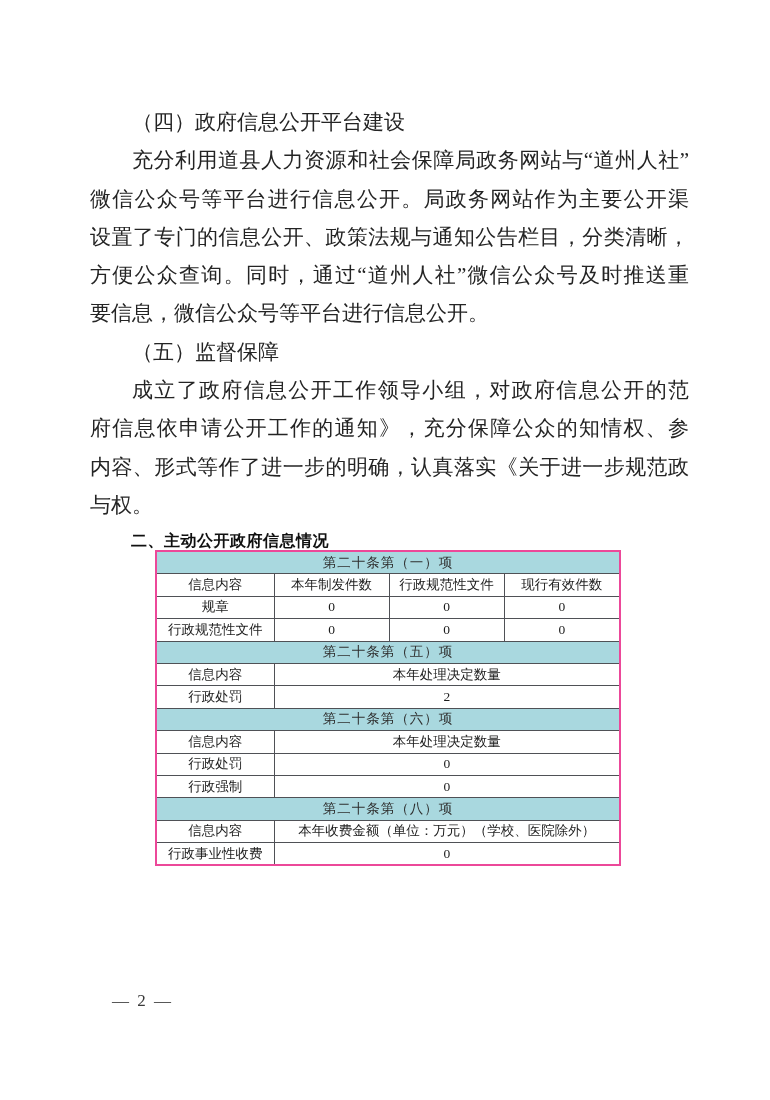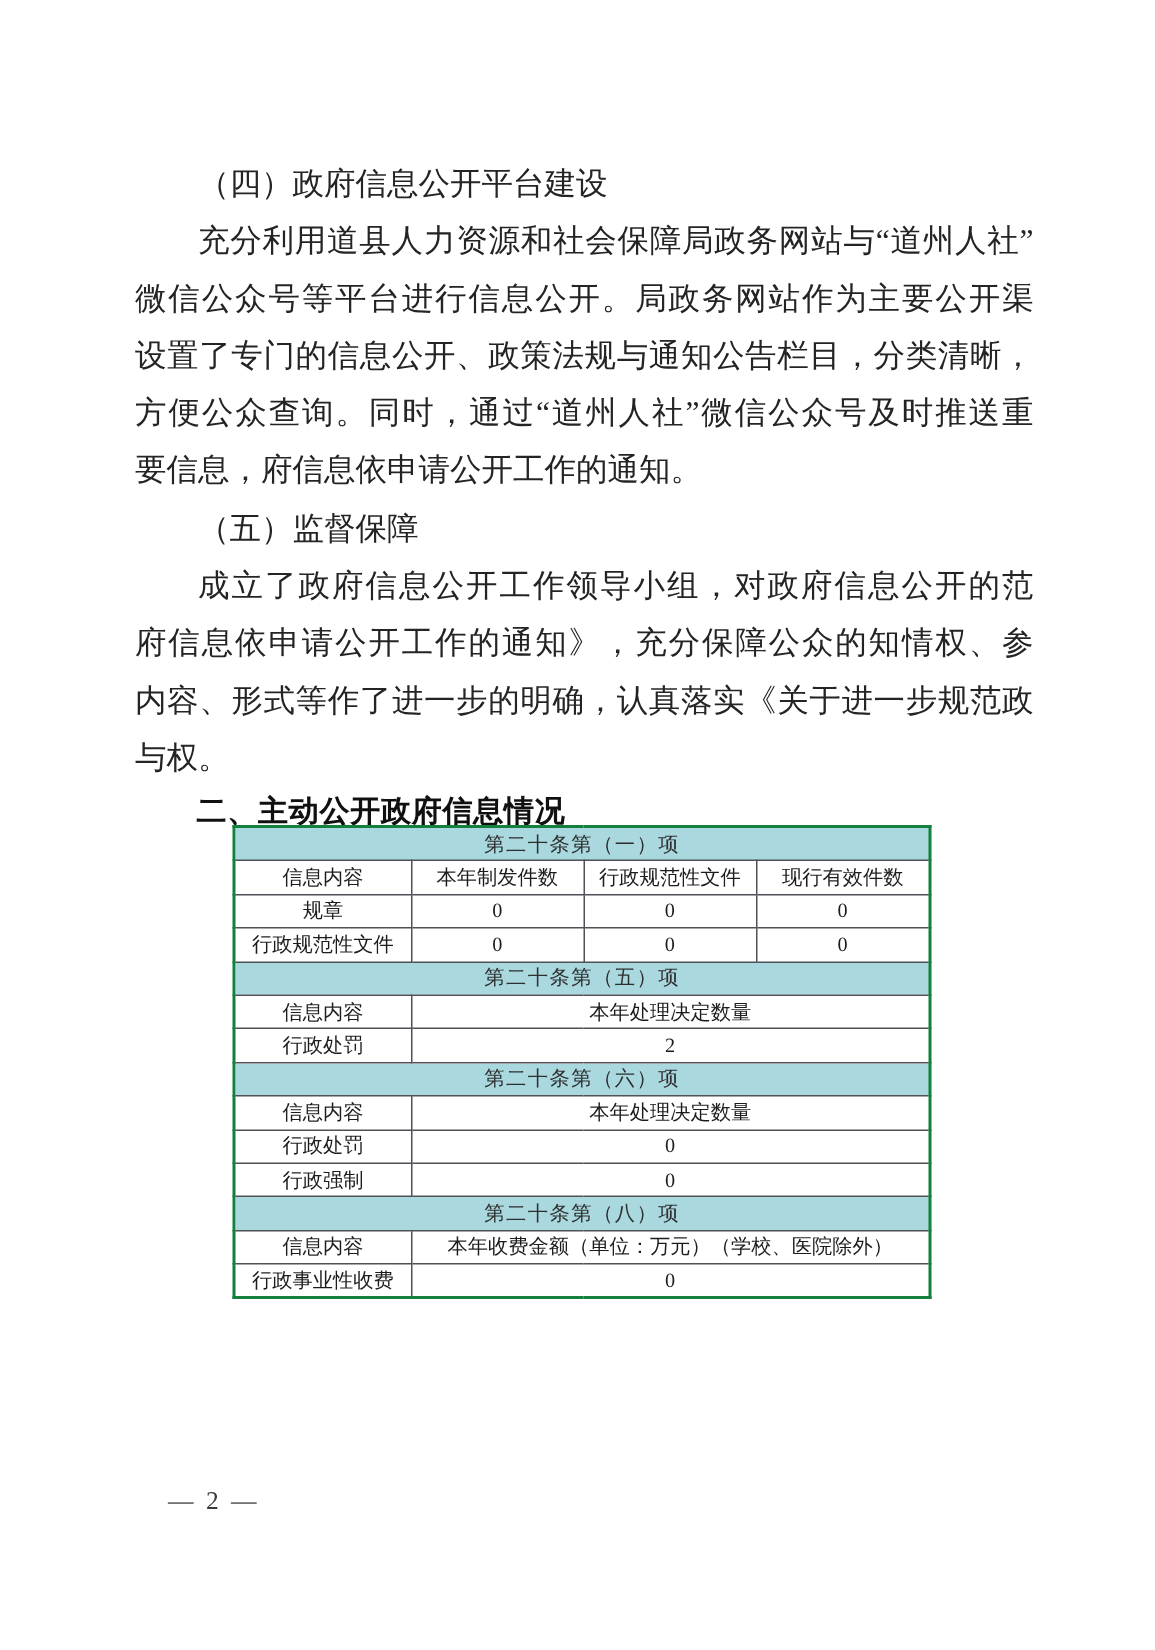--- a/index.html
+++ b/index.html
@@ -13,29 +13,29 @@
   .text-block{
     position:absolute;left:90px;top:103px;width:599px;
     font-size:21px;line-height:38.3px;color:#242424;
   }
   .ln{height:38.3px;overflow:hidden;text-align:justify;text-align-last:justify;}
   .ln.start{text-indent:2em;}
   .ln.noj{text-align:right;text-align-last:left;}
   .sec2{
     height:38.3px;overflow:hidden;
     font-family:"Liberation Sans","DejaVu Sans",sans-serif;
-    font-weight:700;font-size:20px;line-height:34px;
+    font-weight:700;font-size:16px;line-height:34px;
     text-indent:41px;color:#101010;letter-spacing:0.5px;
     text-align:left;text-align-last:left;
   }
   table.tbl{
     position:absolute;left:155px;top:550px;width:464px;
     border-collapse:collapse;table-layout:fixed;
     font-size:13.5px;color:#1c1c1c;
-    border:2px solid #15803d;
+    border:2px solid #ec4899;
   }
   .tbl td{
     border:1px solid #4f5156;
     text-align:center;vertical-align:middle;
     height:21.4px;padding:0 2px;
     overflow:hidden;white-space:nowrap;
   }
   .tbl tr.band td{
     background:#a9d8df;
     color:#2e2e2e;
@@ -51,21 +51,21 @@
 <body>
 
 <div class="page">
 
   <div class="text-block">
     <div class="ln start noj">（四）政府信息公开平台建设</div>
     <div class="ln start">充分利用道县人力资源和社会保障局政务网站与“道州人社”</div>
     <div class="ln">微信公众号等平台进行信息公开。局政务网站作为主要公开渠道，</div>
     <div class="ln">设置了专门的信息公开、政策法规与通知公告栏目，分类清晰，</div>
     <div class="ln">方便公众查询。同时，通过“道州人社”微信公众号及时推送重</div>
-    <div class="ln noj">要信息，府信息依申请公开工作的通知。</div>
+    <div class="ln noj">要信息，微信公众号等平台进行信息公开。</div>
     <div class="ln start noj">（五）监督保障</div>
     <div class="ln start">成立了政府信息公开工作领导小组，对政府信息公开的范围、</div>
     <div class="ln">府信息依申请公开工作的通知》，充分保障公众的知情权、参</div>
     <div class="ln">内容、形式等作了进一步的明确，认真落实《关于进一步规范政</div>
     <div class="ln noj">与权。</div>
     <div class="sec2">二、主动公开政府信息情况</div>
   </div>
 
   <table class="tbl">
     <colgroup>

